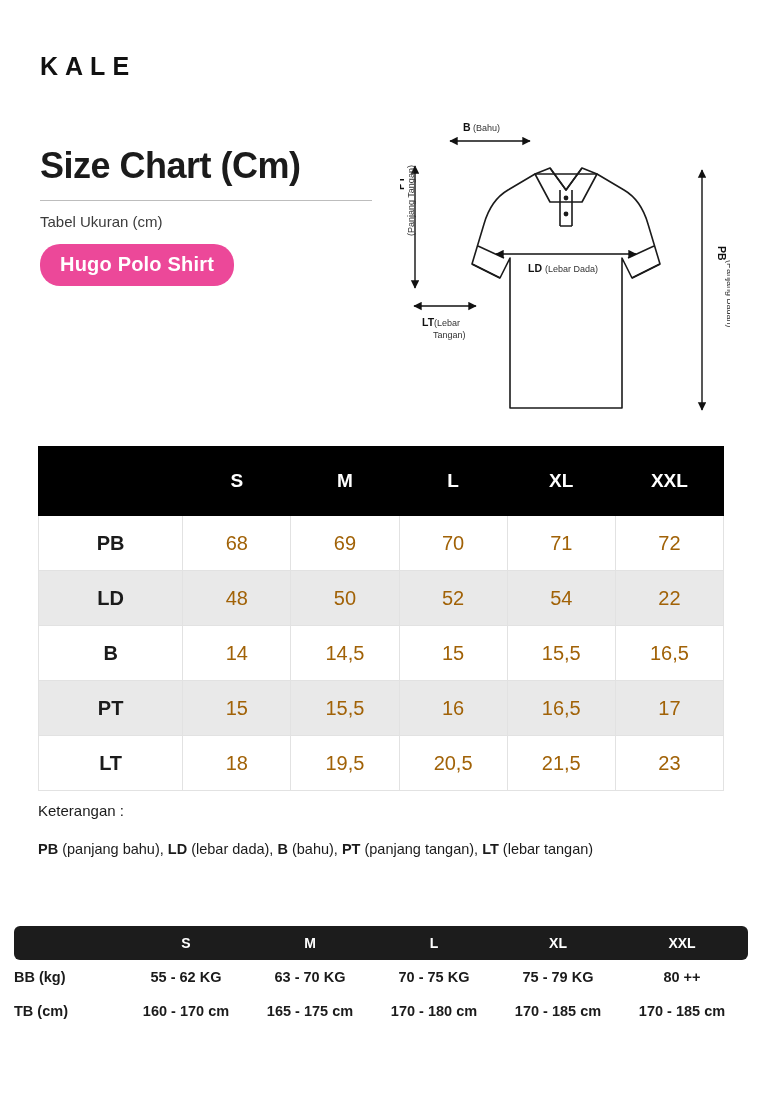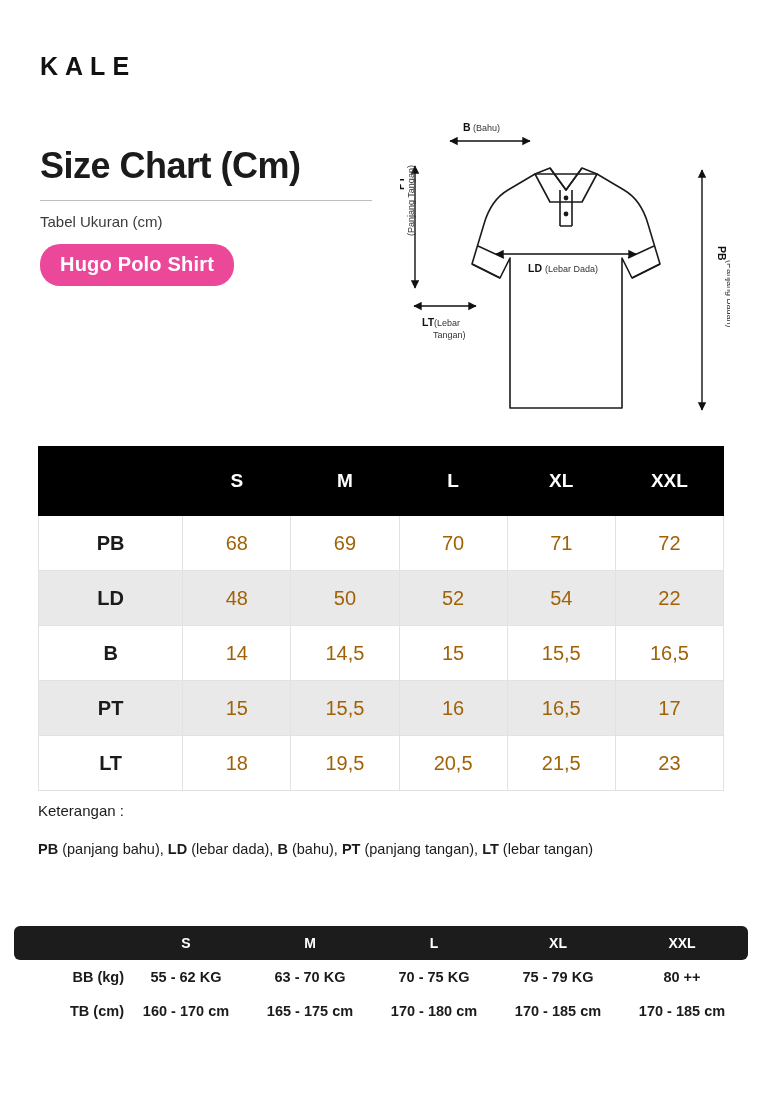--- a/index.html
+++ b/index.html
@@ -163,21 +163,21 @@
 
   .bottom-row {
     display: flex;
     align-items: center;
     height: 34px;
     font-size: 14.5px;
     color: #1b1b1b;
   }
   .br-label {
     width: 110px;
-    text-align: right;
+    text-align: left;
     font-weight: 700;
   }
   .br-cell {
     width: 124px;
     text-align: center;
     font-weight: bold;
   }
 </style>
 </head>
 <body>

